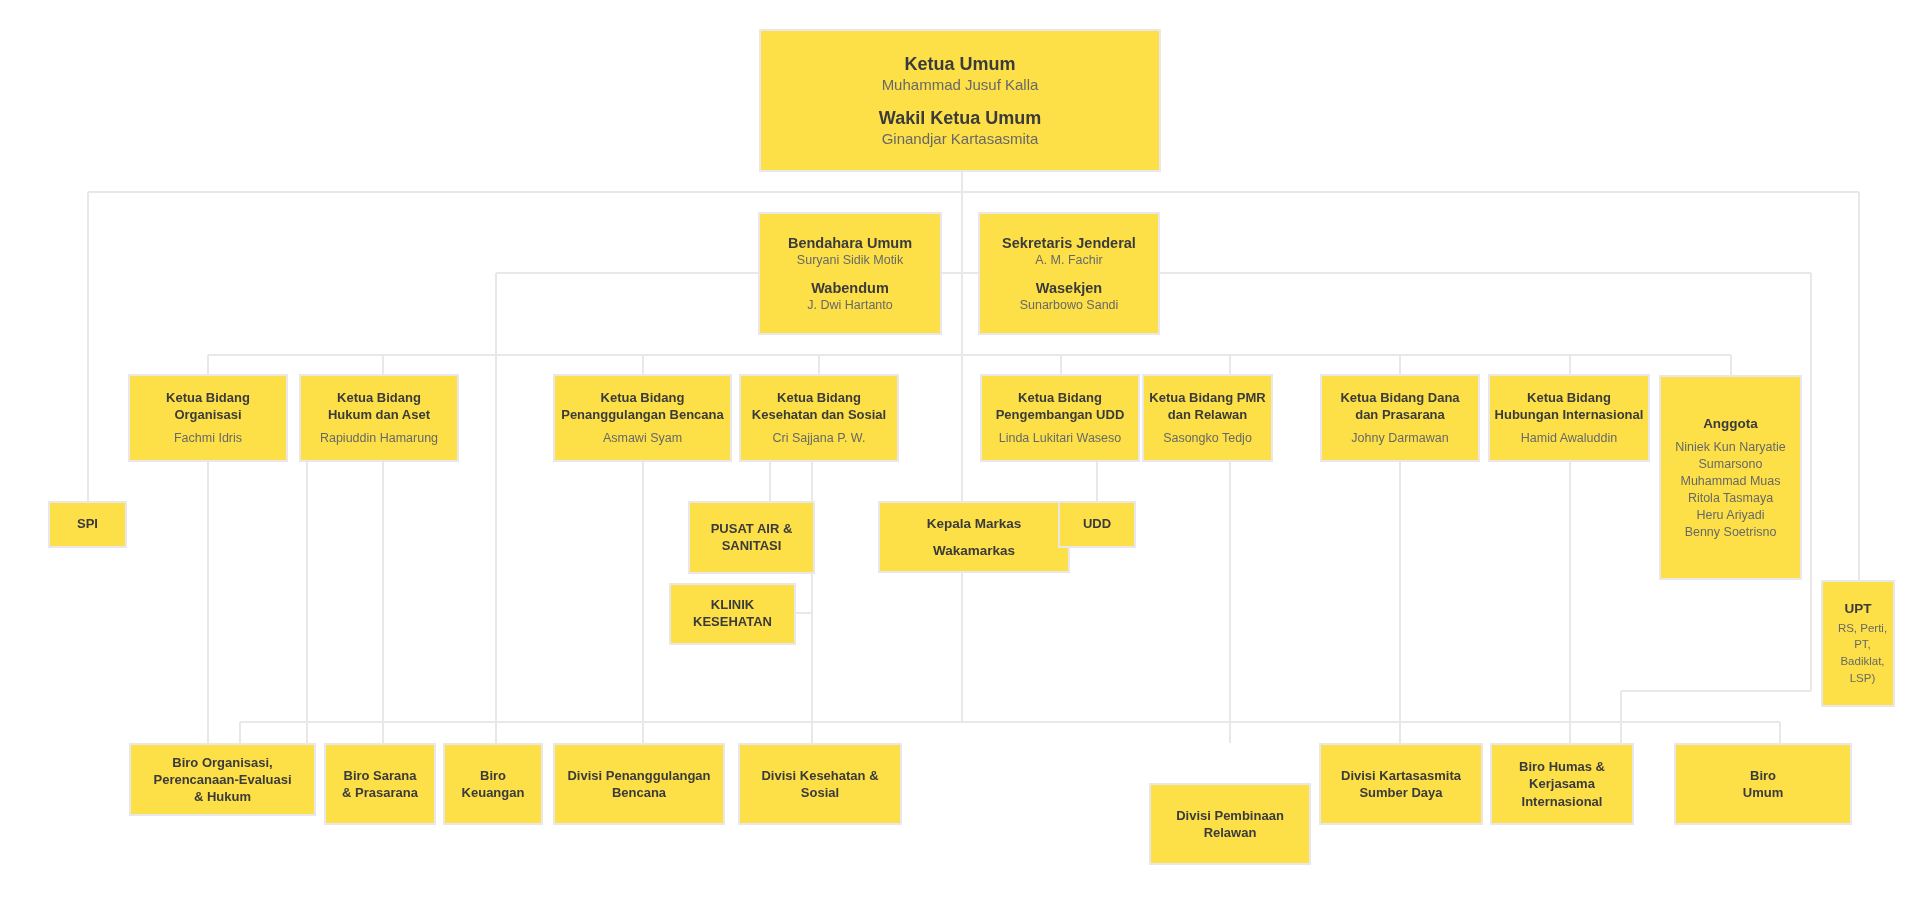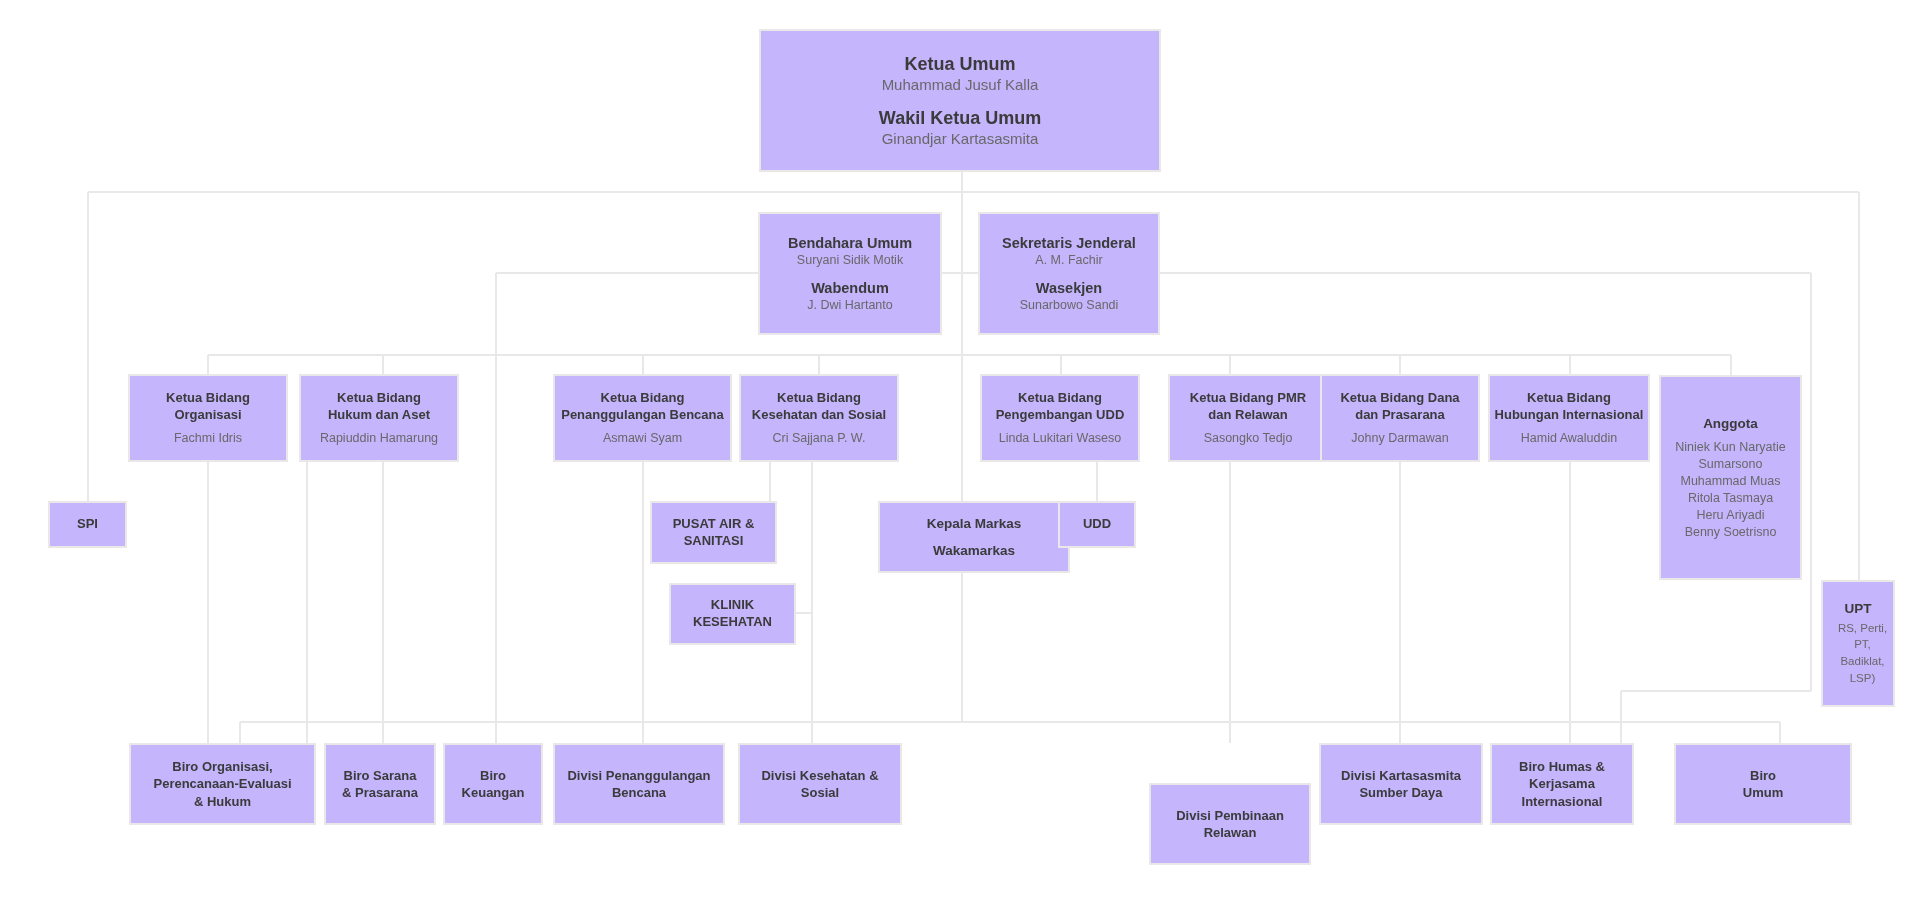--- a/index.html
+++ b/index.html
@@ -2,21 +2,21 @@
 <html><head>
 <meta charset="utf-8">
 <style>
   html,body{margin:0;padding:0;background:#ffffff;}
   #canvas{
     position:relative;width:1920px;height:920px;background:#ffffff;overflow:hidden;
     font-family:"Liberation Sans","DejaVu Sans",sans-serif;
   }
   #wires{position:absolute;left:0;top:0;width:1920px;height:920px;}
   .box{
-    position:absolute;box-sizing:border-box;background:#c4b5fd;
+    position:absolute;box-sizing:border-box;background:#fde047;
     border:2px solid #e9e7e7;
     display:flex;flex-direction:column;align-items:center;justify-content:center;
     text-align:center;padding:2px;
   }
   .t{display:block;font-weight:bold;color:#3b3b3b;}
   .s{display:block;font-weight:normal;color:#686868;}
   
   .top-box .t{font-size:18px;line-height:1.25;}
   .top-box .s{font-size:15px;line-height:1.3;}
   .top-box .gap{height:12px;}
@@ -128,21 +128,21 @@
     <span class="t">Kesehatan dan Sosial</span>
     <span class="s">Cri Sajjana P. W.</span>
   </div>
 
   <div class="box kb" style="left:980px;top:374px;width:160px;height:88px;">
     <span class="t">Ketua Bidang</span>
     <span class="t">Pengembangan UDD</span>
     <span class="s">Linda Lukitari Waseso</span>
   </div>
 
-  <div class="box kb" style="left:1168px;top:374px;width:160px;height:88px;text-align:right;">
+  <div class="box kb" style="left:1142px;top:374px;width:131px;height:88px;text-align:right;">
     <span class="t">Ketua Bidang PMR</span>
     <span class="t">dan Relawan</span>
     <span class="s">Sasongko Tedjo</span>
   </div>
 
   <div class="box kb" style="left:1320px;top:374px;width:160px;height:88px;">
     <span class="t">Ketua Bidang Dana</span>
     <span class="t">dan Prasarana</span>
     <span class="s">Johny Darmawan</span>
   </div>
@@ -160,21 +160,21 @@
     <span class="s">Muhammad Muas</span>
     <span class="s">Ritola Tasmaya</span>
     <span class="s">Heru Ariyadi</span>
     <span class="s">Benny Soetrisno</span>
   </div>
 
   <div class="box unit" style="left:48px;top:501px;width:79px;height:47px;">
     <span class="t">SPI</span>
   </div>
 
-  <div class="box unit" style="left:650px;top:501px;width:127px;height:63px;text-align:center;">
+  <div class="box unit" style="left:688px;top:501px;width:127px;height:73px;text-align:center;">
     <span class="t">PUSAT AIR &amp;</span>
     <span class="t">SANITASI</span>
   </div>
 
   <div class="box unit" style="left:669px;top:583px;width:127px;height:62px;">
     <span class="t">KLINIK</span>
     <span class="t">KESEHATAN</span>
   </div>
 
   <div class="box markas" style="left:878px;top:501px;width:192px;height:72px;">
@@ -188,21 +188,21 @@
   </div>
 
   <div class="box upt" style="left:1821px;top:580px;width:74px;height:127px;">
     <span class="t">UPT</span>
     <span class="s">RS, Perti,</span>
     <span class="s">PT,</span>
     <span class="s">Badiklat,</span>
     <span class="s">LSP)</span>
   </div>
 
-  <div class="box bot" style="left:129px;top:743px;width:187px;height:82px;">
+  <div class="box bot" style="left:129px;top:743px;width:187px;height:73px;">
     <span class="t">Biro Organisasi,</span>
     <span class="t">Perencanaan-Evaluasi</span>
     <span class="t">&amp; Hukum</span>
   </div>
 
   <div class="box bot" style="left:324px;top:743px;width:112px;height:82px;">
     <span class="t">Biro Sarana</span>
     <span class="t">&amp; Prasarana</span>
   </div>
 

